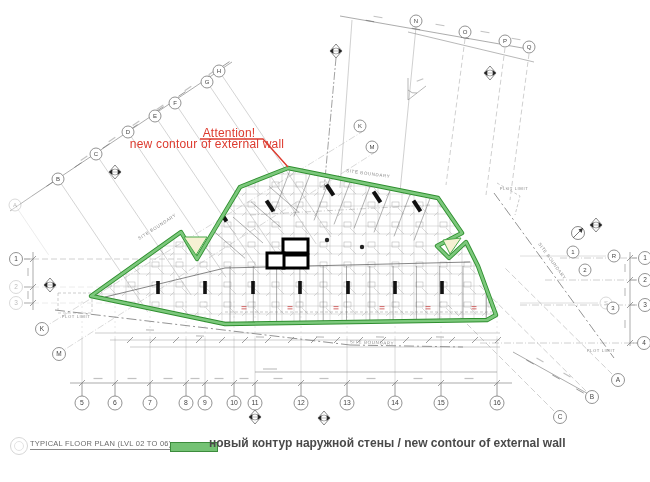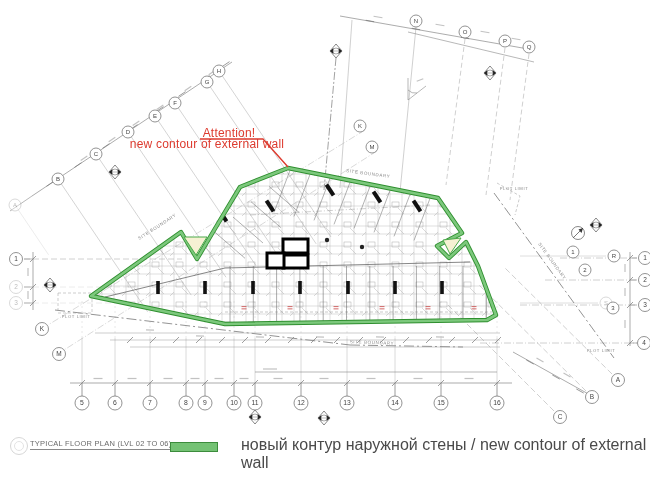--- a/index.html
+++ b/index.html
@@ -10,21 +10,21 @@
        font-size:12px;letter-spacing:.2px;}
   #titleblock{position:absolute;left:0;top:432px;width:650px;height:26px;}
   .tcircle{position:absolute;left:10px;top:5px;width:16px;height:16px;border:1px solid #b5b5b5;
            border-radius:50%;opacity:.55;}
   .tcircle:after{content:"";position:absolute;left:3px;top:3px;width:8px;height:8px;
            border:1px solid #cccccc;border-radius:50%;}
   #plan-title{position:absolute;left:30px;top:7px;font-size:7.5px;color:#6a6a6a;
            letter-spacing:.25px;border-bottom:1px solid #8a8a8a;padding:0 4px 1px 0;}
   #legend-swatch{position:absolute;left:170px;top:10px;width:46px;height:8px;
            border:1px solid #3c8c3c;}
-  #legend-text{position:absolute;left:241px;top:4px;font-size:16px;color:#4a4a4a;}
+  #legend-text{position:absolute;left:209px;top:4px;font-size:12px;color:#4a4a4a;font-weight:bold;}
 </style>
 </head>
 <body>
 
 <div id="stage">
 
   <svg id="plan-svg" width="650" height="482" viewBox="0 0 650 482">
       <defs>
         <pattern id="cad" width="24" height="20" patternUnits="userSpaceOnUse">
           <line x1="0" y1="6" x2="24" y2="6" stroke="#9a9a9a" stroke-width="0.4"></line>

